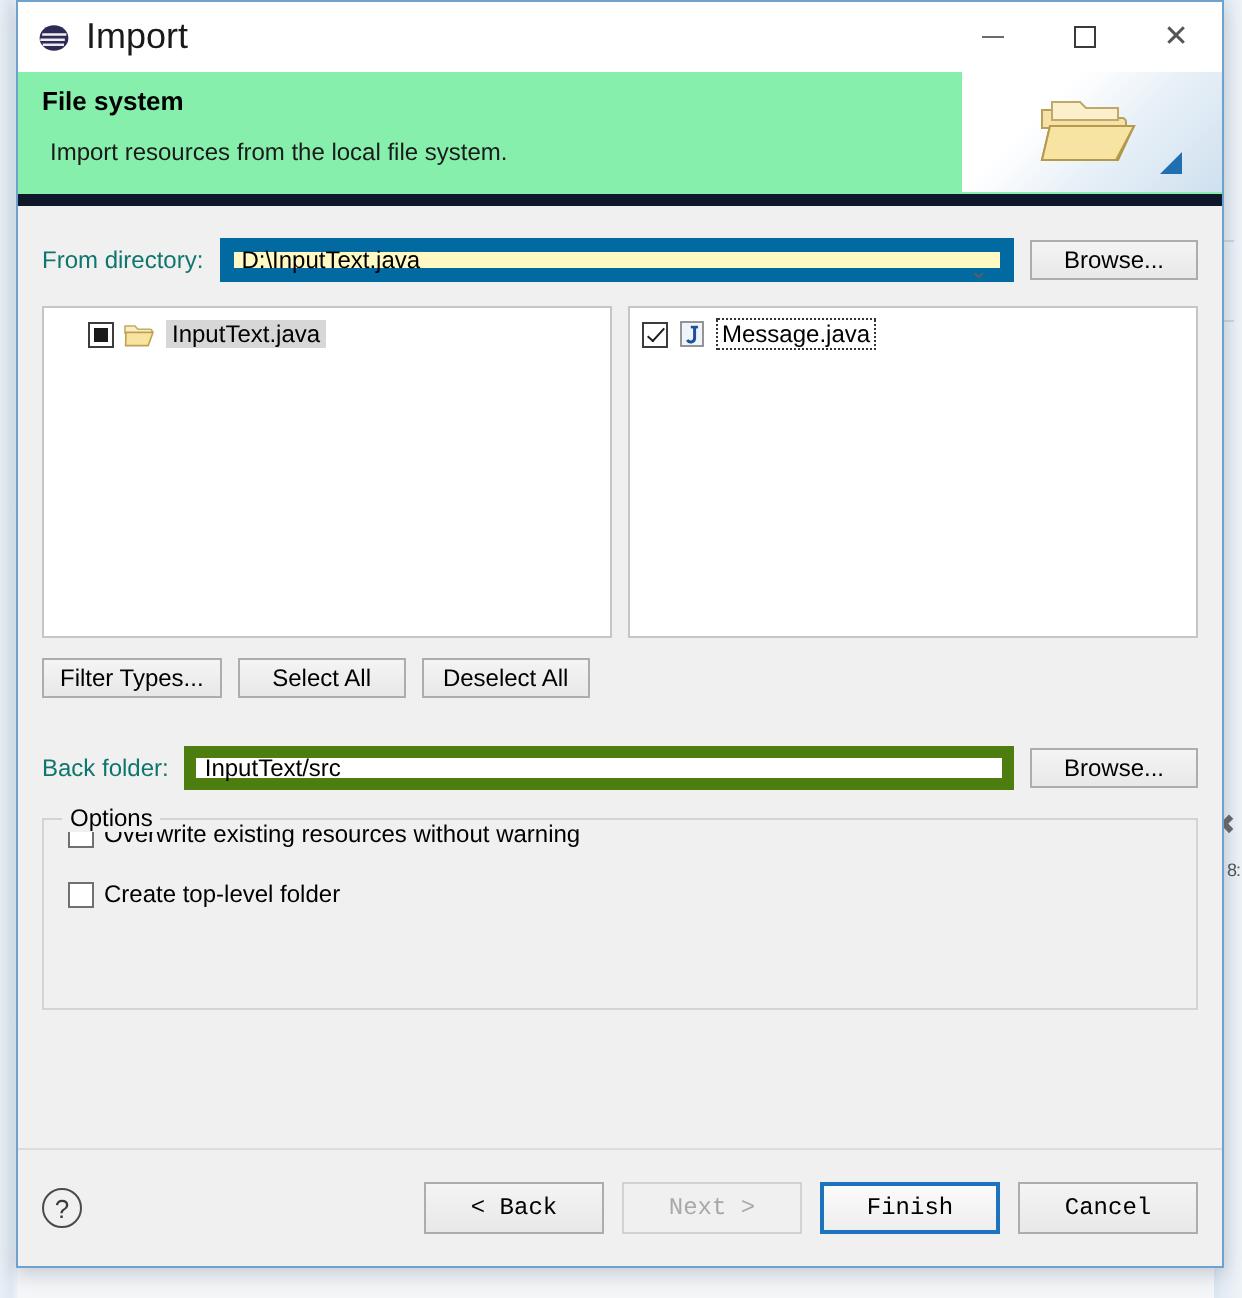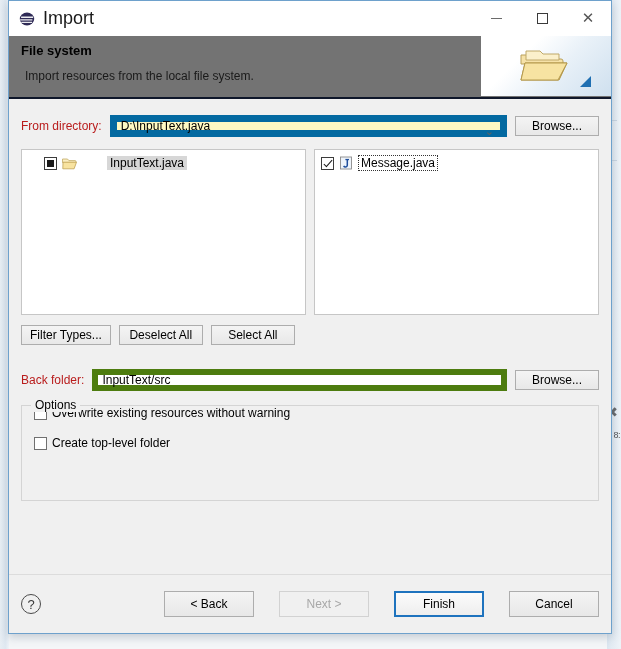--- a/index.html
+++ b/index.html
@@ -126,25 +126,25 @@
   }
   .glyph-close {
     font-size: 15px;
     line-height: 1;
     color: #555;
     font-family: "DejaVu Sans", sans-serif;
   }
 
   
   #header {
-    background: #737373;
+    background: #86efac;
     height: 61px;
     flex: 0 0 auto;
     position: relative;
-    border-bottom: 2px solid #0f172a;
+    border-bottom: 6px solid #0f172a;
     overflow: hidden;
   }
   #header .hdr-title {
     position: absolute;
     left: 12px; top: 7px;
     font-size: 13px;
     font-weight: bold;
     color: #000;
   }
   #header .hdr-sub {
@@ -187,21 +187,21 @@
     position: absolute;
     left: 0; right: 0;
     top: 16px;
     display: flex;
     align-items: center;
     padding: 0 12px;
     gap: 8px;
   }
   .lbl {
     font-size: 12px;
-    color: #b91c1c;
+    color: #0f766e;
     white-space: nowrap;
   }
   .combo {
     flex: 1 1 auto;
     height: 22px;
     background: #fef9c3;
     border: 7px solid #0369a1;
     box-sizing: border-box;
     display: flex;
     align-items: center;
@@ -289,21 +289,20 @@
     position: absolute;
     left: 4px; top: 0px;
     width: 3px; height: 8px;
     border: solid #1a1a1a;
     border-width: 0 1.6px 1.6px 0;
     transform: rotate(42deg);
   }
   .name-sel {
     background: #d7d7d7;
     padding: 0 3px;
-    margin-left: 24px;
   }
   .name-focus {
     border: 1px dotted #333;
     padding: 0 2px;
   }
 
   .folder-sm {
     width: 16px; height: 13px;
     position: relative;
     flex: 0 0 auto;
@@ -400,21 +399,22 @@
     color: #3a3a3a;
     font-size: 13px;
     display: flex;
     align-items: center;
     justify-content: center;
     box-sizing: border-box;
   }
   .footer-btns {
     margin-left: auto;
     display: flex;
-    gap: 25px;
+    gap: 9px;
+    font-family: Liberation Mono, monospace;
   }
   .footer-btns .btn { height: 26px; min-width: 90px; }
 </style>
 </head>
 <body>
 
 <div id="desktop">
   <div class="bg-strip-left"></div>
   <div class="bg-strip-right">
   </div>
@@ -500,22 +500,22 @@
               <rect x="6.4" y="2.9" width="3.6" height="1.3" fill="#1f4e9c"></rect>
             </svg>
           </span>
           <span class="name-focus">Message.java</span>
         </div>
       </div>
     </div>
 
     <div class="row-sel-btns">
       <button class="btn">Filter Types...</button>
+      <button class="btn">Select All</button>
       <button class="btn">Deselect All</button>
-      <button class="btn">Select All</button>
     </div>
 
     <div class="row-into">
       <span class="lbl">Back folder:</span>
       <div class="textfield">
         <span>InputText/src</span>
       </div>
       <button class="btn">Browse...</button>
     </div>
 

